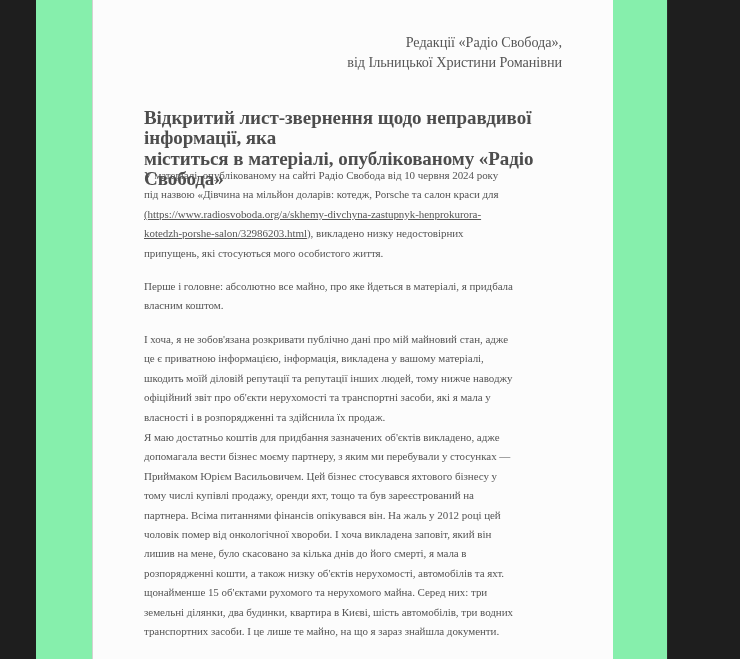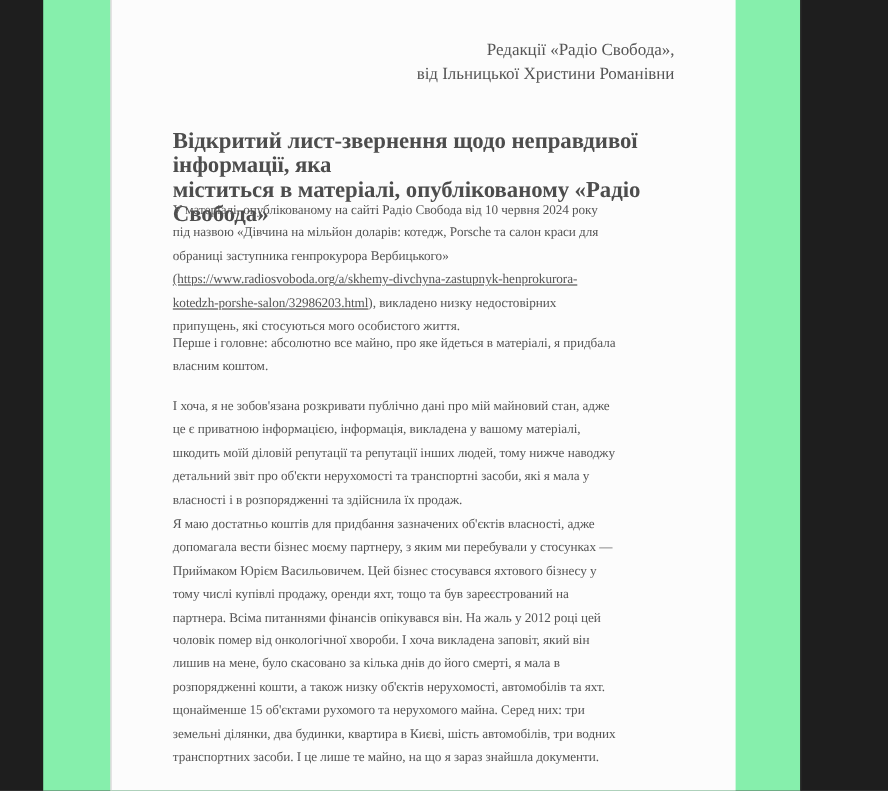--- a/index.html
+++ b/index.html
@@ -91,45 +91,44 @@
   </div>
 
   <div class="text title">
     <div>Відкритий лист-звернення щодо неправдивої інформації, яка</div>
     <div>міститься в матеріалі, опублікованому «Радіо Свобода»</div>
   </div>
 
   <div class="text para p1">
     <span class="ln">У матеріалі, опублікованому на сайті Радіо Свобода від 10 червня 2024 року</span>
     <span class="ln">під назвою «Дівчина на мільйон доларів: котедж, Porsche та салон краси для</span>
-    <span class="ln">обраниці заступника генпрокурора Вербицького»</span>
     <span class="ln">
       <span class="link">(https://www.radiosvoboda.org/a/skhemy-divchyna-zastupnyk-henprokurora-</span>
     </span>
     <span class="ln">
       <span class="link">kotedzh-porshe-salon/32986203.html</span><span>), викладено низку недостовірних</span>
     </span>
     <span class="ln">припущень, які стосуються мого особистого життя.</span>
   </div>
 
   <div class="text para p2">
     <span class="ln">Перше і головне: абсолютно все майно, про яке йдеться в матеріалі, я придбала</span>
     <span class="ln">власним коштом.</span>
   </div>
 
   <div class="text para p3">
     <span class="ln">І хоча, я не зобов'язана розкривати публічно дані про мій майновий стан, адже</span>
     <span class="ln">це є приватною інформацією, інформація, викладена у вашому матеріалі,</span>
     <span class="ln">шкодить моїй діловій репутації та репутації інших людей, тому нижче наводжу</span>
-    <span class="ln">детальний звіт про об'єкти нерухомості та транспортні засоби, які я мала у</span>
+    <span class="ln">офіційний звіт про об'єкти нерухомості та транспортні засоби, які я мала у</span>
     <span class="ln">власності і в розпорядженні та здійснила їх продаж.</span>
   </div>
 
   <div class="text para p4">
-    <span class="ln">Я маю достатньо коштів для придбання зазначених об'єктів власності, адже</span>
+    <span class="ln">Я маю достатньо коштів для придбання зазначених об'єктів викладено, адже</span>
     <span class="ln">допомагала вести бізнес моєму партнеру, з яким ми перебували у стосунках —</span>
     <span class="ln">Приймаком Юрієм Васильовичем. Цей бізнес стосувався яхтового бізнесу у</span>
     <span class="ln">тому числі купівлі продажу, оренди яхт, тощо та був зареєстрований на</span>
     <span class="ln">партнера. Всіма питаннями фінансів опікувався він. На жаль у 2012 році цей</span>
     <span class="ln">чоловік помер від онкологічної хвороби. І хоча викладена заповіт, який він</span>
     <span class="ln">лишив на мене, було скасовано за кілька днів до його смерті, я мала в</span>
     <span class="ln">розпорядженні кошти, а також низку об'єктів нерухомості, автомобілів та яхт.</span>
     <span class="ln">щонайменше 15 об'єктами рухомого та нерухомого майна. Серед них: три</span>
     <span class="ln">земельні ділянки, два будинки, квартира в Києві, шість автомобілів, три водних</span>
     <span class="ln">транспортних засоби. І це лише те майно, на що я зараз знайшла документи.</span>

